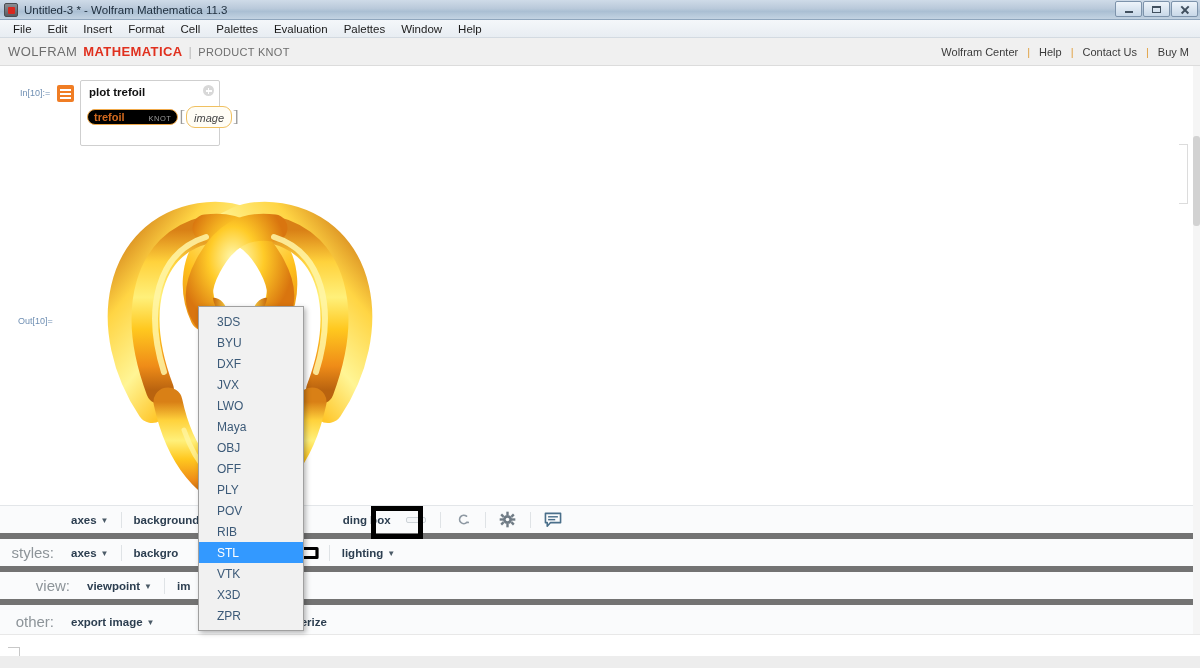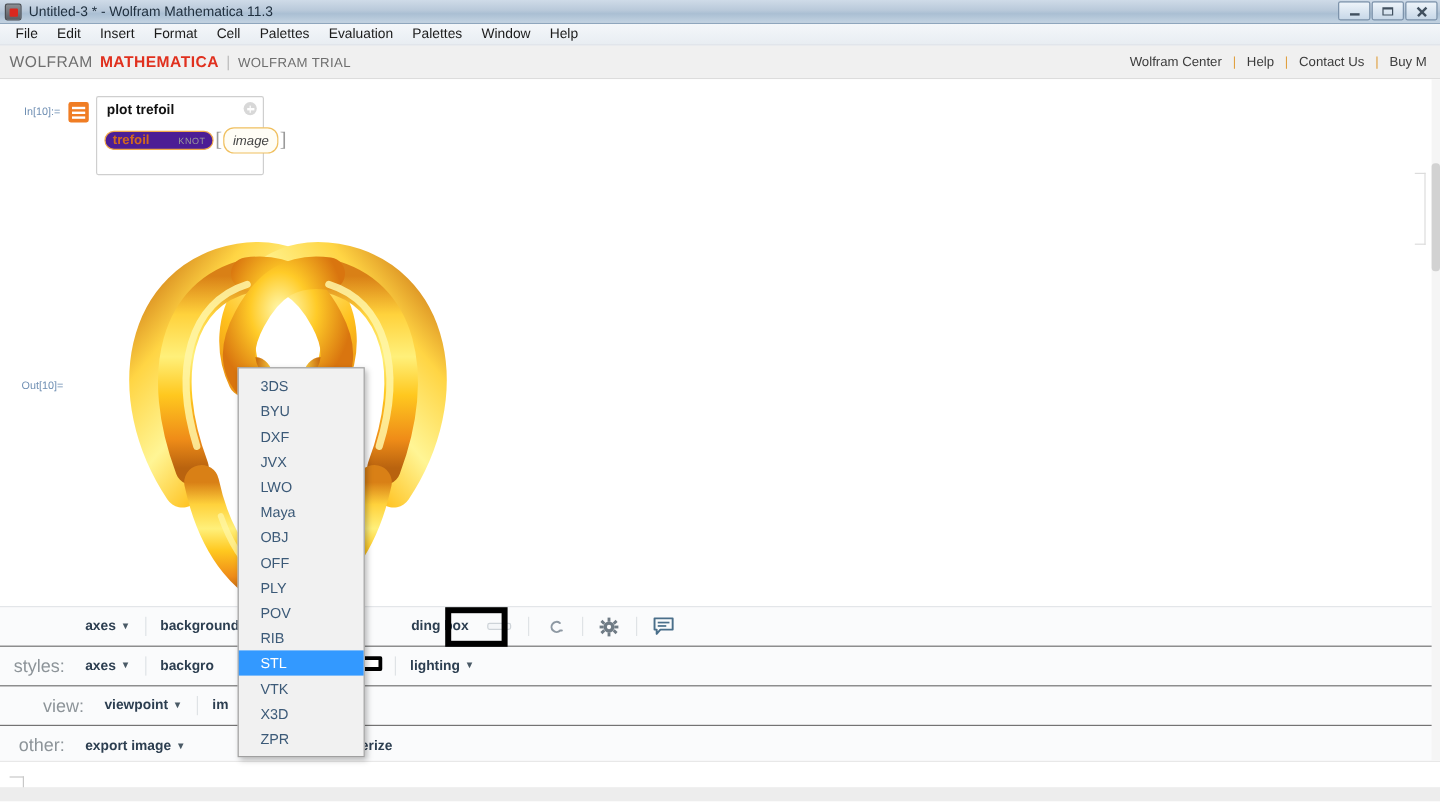--- a/index.html
+++ b/index.html
@@ -108,21 +108,21 @@
     position:absolute;right:5px;top:4px;width:11px;height:11px;border-radius:50%;
     background:#d8d8d8;
   }
   .ff-plus::before,.ff-plus::after{
     content:"";position:absolute;background:#fff;
   }
   .ff-plus::before{left:2.5px;top:5px;width:6px;height:1.5px;}
   .ff-plus::after{left:4.75px;top:2.5px;width:1.5px;height:6px;}
   .ff-tokens{position:absolute;left:6px;top:25px;display:flex;align-items:center;}
   .tok{
-    border:1px solid #f0a94a;background:#4c1d95;border-radius:9px;
+    border:1px solid #f0a94a;background:#000000;border-radius:9px;
     padding:1px 6px;display:flex;align-items:baseline;gap:4px;
   }
   .tok-main{font-size:11px;font-weight:bold;color:#d2691e;}
   .tok-sub{font-size:7.5px;color:#9a9a9a;letter-spacing:.5px;padding-left:20px;}
   .brk{font-size:17px;color:#9a9a9a;margin:0 1px;font-family:"Liberation Serif",serif;}
   .tok2{
     border:1px solid #f0c060;background:#fffdf5;border-radius:9px;padding:1px 7px;
   }
   .tok2 span{font-size:11px;font-style:italic;color:#444;}
 
@@ -130,21 +130,21 @@
   .knot{position:absolute;left:60px;top:140px;width:360px;height:360px;}
 
   
   .tb-wrap{
     position:absolute;left:0;top:505px;width:1200px;height:130px;background:#fafbfc;
     border-top:1px solid #e3e6e9;
   }
   .tb-row{
     position:absolute;left:0;width:1200px;height:33px;
     display:flex;align-items:center;
-    border-bottom:1px solid #737373;
+    border-bottom:6px solid #737373;
   }
   .tb-row.r1{top:0;}
   .tb-row.r2{top:33px;}
   .tb-row.r3{top:66px;padding-left:16px;}
   .tb-row.r4{top:99px;border-bottom:none;}
   .tb-rowlabel{
     width:62px;text-align:right;padding-right:8px;
     font-size:15px;color:#8d9499;
   }
   .tb-btn{
@@ -241,21 +241,21 @@
   <div class="menu-item">Palettes</div>
   <div class="menu-item">Window</div>
   <div class="menu-item">Help</div>
 </div>
 
 <div class="wbanner">
   <div class="wb-brand">
     <span class="wb-wolfram">WOLFRAM</span>
     <span class="wb-math">MATHEMATICA</span>
     <span class="wb-sep">|</span>
-    <span class="wb-trial">WOLFRAM TRIAL</span>
+    <span class="wb-trial">PRODUCT KNOT</span>
   </div>
   <div class="wb-links">
     <span class="wb-link">Wolfram Center</span>
     <span class="wb-divider">|</span>
     <span class="wb-link">Help</span>
     <span class="wb-divider">|</span>
     <span class="wb-link">Contact Us</span>
     <span class="wb-divider">|</span>
     <span class="wb-link">Buy M</span>
   </div>

